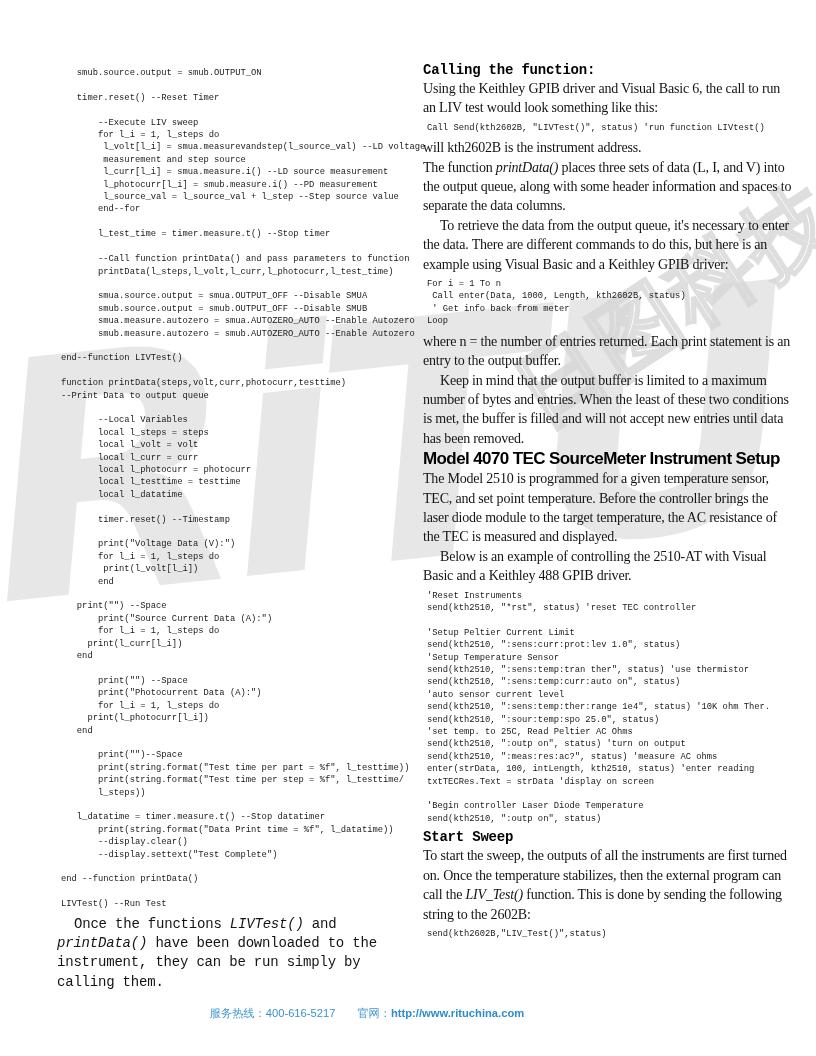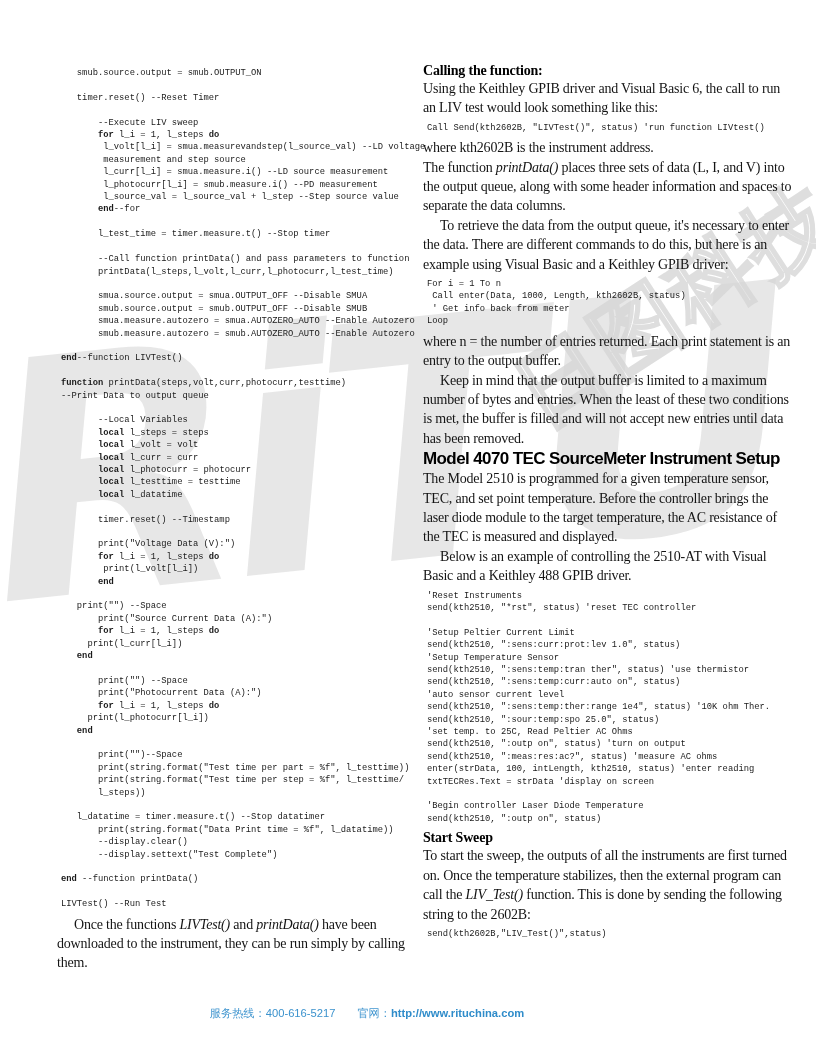--- a/index.html
+++ b/index.html
@@ -25,39 +25,39 @@
   }
   
   .col{position:absolute;z-index:1;}
   .col-left{left:57px;top:63px;width:356px;}
   .col-right{left:423px;top:62px;width:370px;}
   pre.code{
     font-family:"Liberation Mono","DejaVu Sans Mono",monospace;
     font-size:8.8px;line-height:12.4px;color:#1a1a1a;
     margin:4px;white-space:pre;
   }
-  pre.code b{font-weight:bold;}
+  pre.code b{font-weight:normal;}
   p.body{
     font-size:14px;line-height:19.4px;letter-spacing:-0.2px;
     color:#141414;margin:0;text-align:left;
   }
   p.indent{text-indent:17px;}
   h3.sub{
-    font-family:Liberation Serif, serif;font-weight:700;
+    font-family:Liberation Mono, monospace;font-weight:700;
     font-size:14px;letter-spacing:-0.2px;color:#000;margin:0;line-height:17px;
   }
   h2.big{
     font-family:"Liberation Sans",sans-serif;font-weight:700;
     font-size:17px;letter-spacing:-0.6px;color:#000;margin:0;line-height:21px;
     white-space:nowrap;
   }
   .mb2{margin-bottom:2px;} .mb3{margin-bottom:3px;} .mb4{margin-bottom:4px;}
   .mb5{margin-bottom:5px;font-family:Liberation Serif, serif;} .mb8{margin-bottom:8px;}
   .mb9{margin-bottom:9px;} .mb11{margin-bottom:11px;}
-  .mt28{margin-top:28px;}
+  .mt28{margin-top:28px;font-family:Liberation Mono, monospace;}
   
   .footer{
     position:absolute;left:0;top:1006px;width:734px;z-index:1;
     text-align:center;font-family:"Liberation Sans",sans-serif;
     font-size:11.2px;color:#4397d0;
   }
   .footer .val{color:#3b92cd;}
   .footer .url{color:#2f8cca;font-weight:700;}
   .footer .gap{display:inline-block;width:22px;}
 </style>
@@ -138,21 +138,21 @@
 <b>end</b> --function printData()
 
 LIVTest() --Run Test</pre>
   <p class="body indent mt28"><span>Once the functions </span><i>LIVTest()</i><span> and </span><i>printData()</i><span> have been downloaded to the instrument, they can be run simply by calling them.</span></p>
 </div>
 
 <div class="col col-right">
   <h3 class="sub mb3">Calling the function:</h3>
   <p class="body mb8"><span>Using the Keithley GPIB driver and Visual Basic 6, the call to run an LIV test would look something like this:</span></p>
   <pre class="code mb9">Call Send(kth2602B, "LIVTest()", status) 'run function LIVtest()</pre>
-  <p class="body mb11"><span>where kth2602B is the instrument address.</span></p>
+  <p class="body mb11"><span>will kth2602B is the instrument address.</span></p>
 
   <p class="body mb4"><span>The function </span><i>printData()</i><span> places three sets of data (L, I, and V) into the output queue, along with some header information and spaces to separate the data columns.</span></p>
   <p class="body indent mb5"><span>To retrieve the data from the output queue, it's necessary to enter the data. There are different commands to do this, but here is an example using Visual Basic and a Keithley GPIB driver:</span></p>
   <pre class="code mb5">For i = 1 To n
  Call enter(Data, 1000, Length, kth2602B, status)
  ' Get info back from meter
 Loop</pre>
   <p class="body mb2"><span>where n = the number of entries returned. Each print statement is an entry to the output buffer.</span></p>
   <p class="body indent mb2"><span>Keep in mind that the output buffer is limited to a maximum number of bytes and entries. When the least of these two conditions is met, the buffer is filled and will not accept new entries until data has been removed.</span></p>
 

